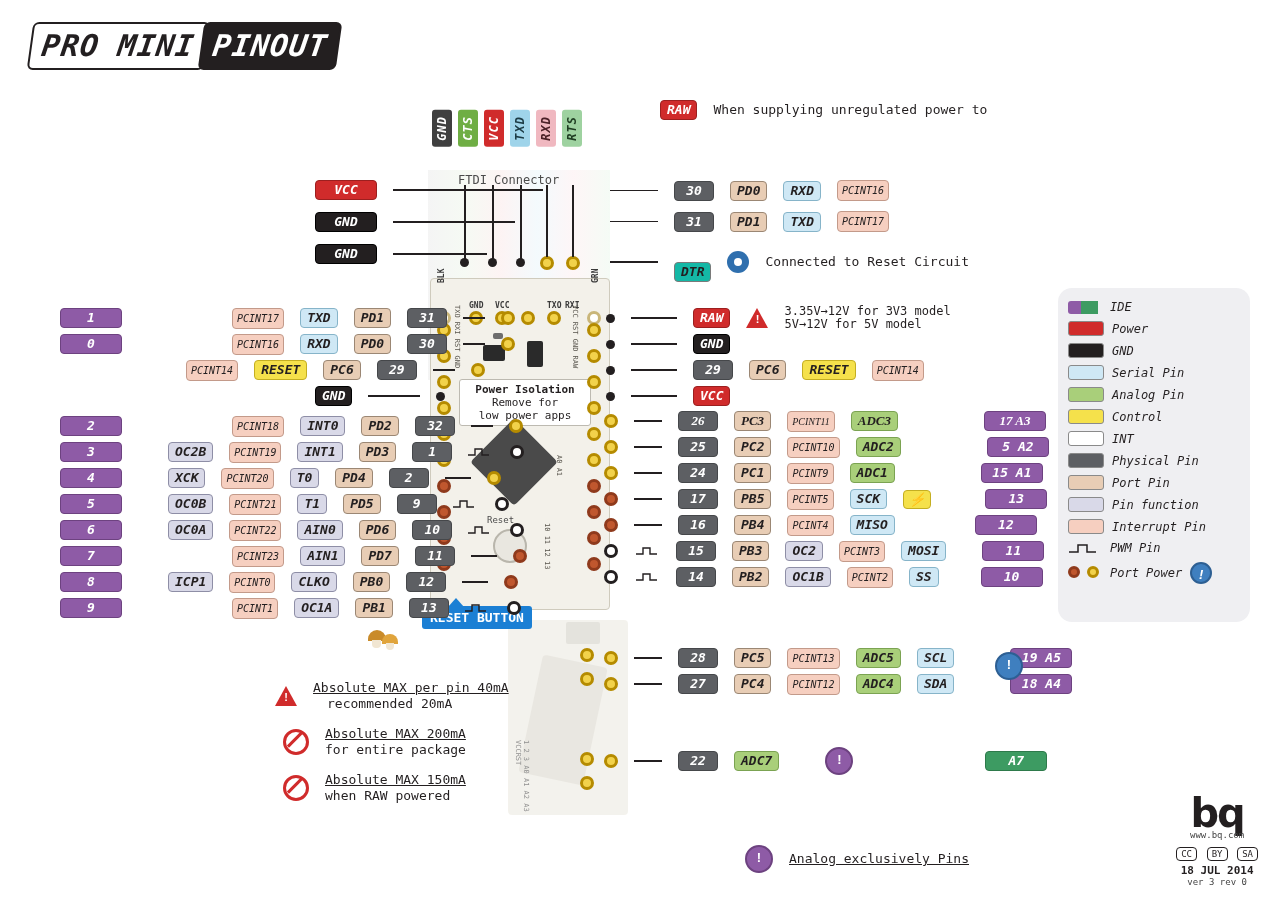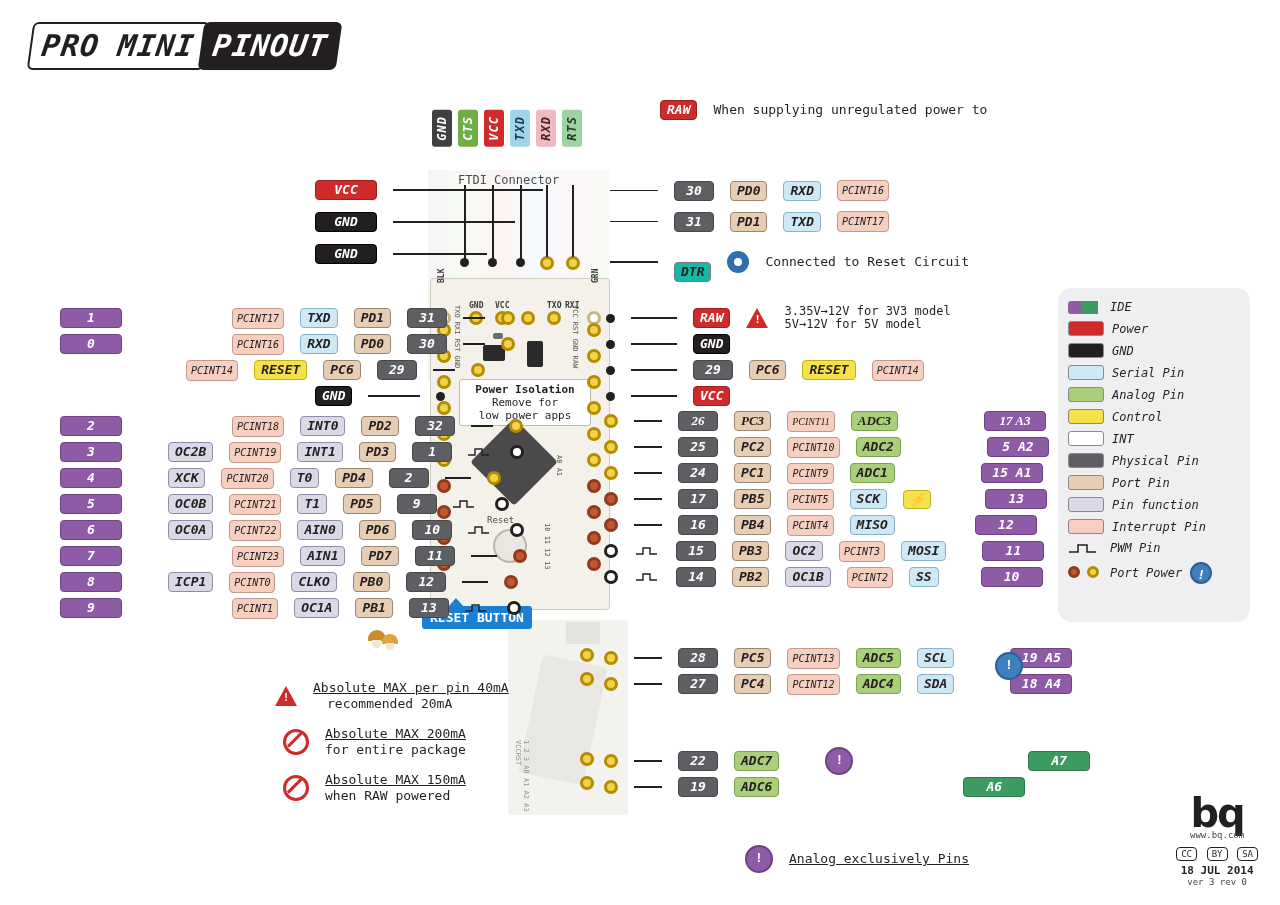--- a/index.html
+++ b/index.html
@@ -527,29 +527,21 @@
 
 <div class="abs" style="left:608px;top:748px;">
   <div class="row" style="height:26px;">
     <div class="pad" style="margin-left:-4px;"></div>
       <div class="lead" style="width:28px;"></div>
     <span class="tag phys">22</span>
     <span class="tag analog">ADC7</span>
     <span style="display:inline-block;width:14px;"></span>
     <span class="circ-warn"></span>
     <span style="display:inline-block;width:100px;"></span>
-    <span class="tag numgrn" style="width:48px;margin-left:43px;">A7</span>
-  </div>
-  <div class="row" style="height:26px;">
-    <div class="pad" style="margin-left:-4px;"></div>
-      <div class="lead" style="width:28px;"></div>
-    <span class="tag phys">19</span>
-    <span class="tag analog">ADC6</span>
-    <span style="display:inline-block;width:152px;"></span>
-    <span class="tag numgrn" style="width:48px;">A6</span>
+    <span class="tag numgrn" style="width:48px;">A7</span>
   </div>
 </div>
 
 <div class="abs" style="left:995px;top:652px;">
   <div class="row">
     <span class="circ-blue"></span>
   </div>
 </div>
 
 <div class="abs" style="left:745px;top:845px;">

